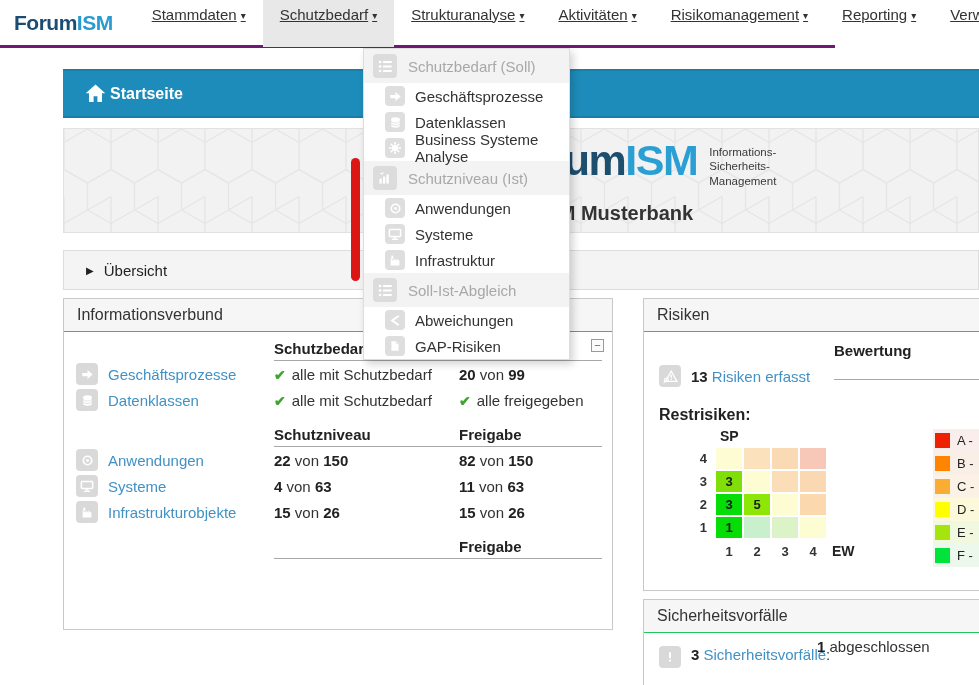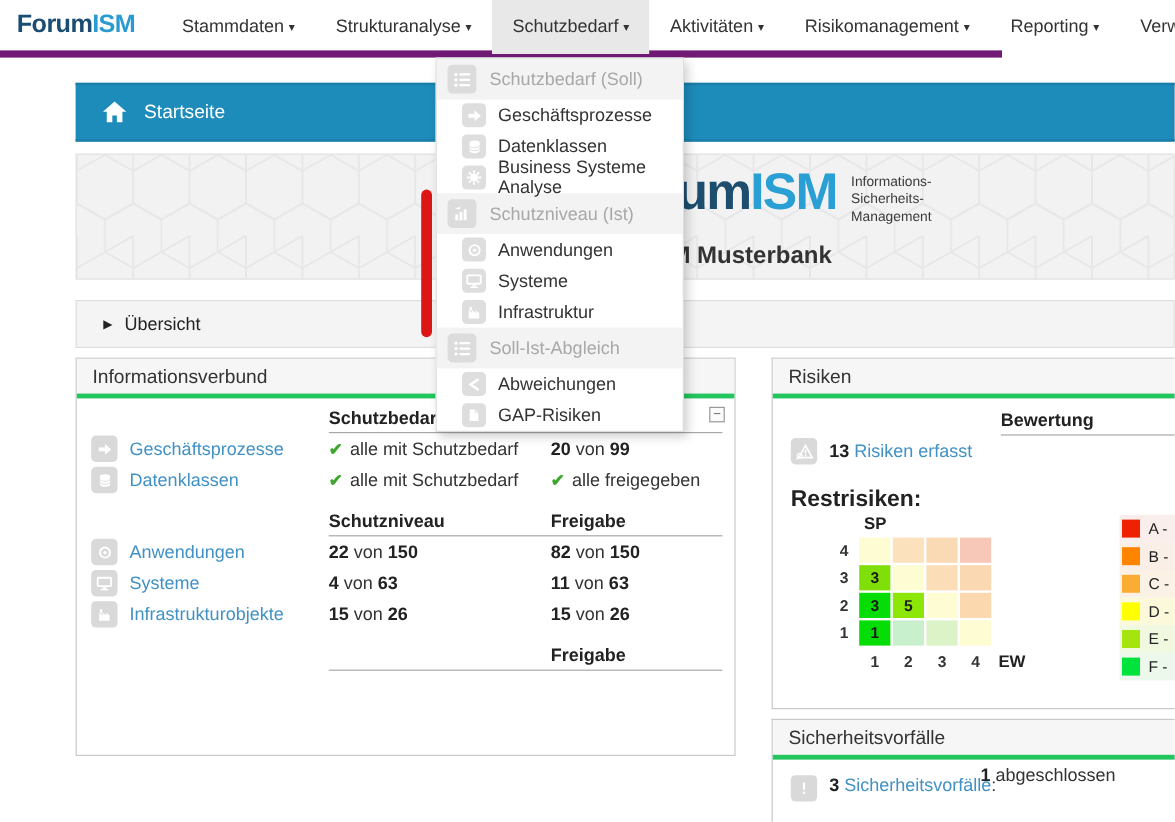--- a/index.html
+++ b/index.html
@@ -3,49 +3,49 @@
 <meta charset="utf-8">
 <style>
   * { margin:0; padding:0; box-sizing:border-box; }
   html,body { width:979px; height:685px; }
   body {
     position:relative; overflow:hidden; background:#fff;
     font-family:"Liberation Sans", sans-serif; color:#333;
   }
   
   .nav { position:absolute; left:0; top:0; width:835px; height:48px; background:#fff;
-         border-bottom:6px solid #701a75; display:flex; align-items:center; z-index:10; }
+         border-bottom:3px solid #701a75; display:flex; align-items:center; z-index:10; }
   .brand { margin-left:14px; margin-right:22px; font-size:21px; font-weight:bold; letter-spacing:-0.5px; }
   .brand .b1 { color:#1b4c72; } .brand .b2 { color:#2a9bd0; }
   .nav-items { display:flex; height:48px; }
-  .nav-item { padding:0 17px; height:48px; line-height:52px; font-size:15px; color:#333; cursor:pointer; white-space:nowrap; }
+  .nav-item { padding:0 17px; height:48px; line-height:32px; font-size:15px; color:#333; cursor:pointer; white-space:nowrap;text-decoration:underline; }
   .nav-item.active { background:#e9e8e8; }
   .caret { font-size:10px; color:#333; margin-left:4px; vertical-align:1px; }
   
   .crumb { position:absolute; left:63px; top:69px; width:916px; height:49px; background:#1e8cba;
            border-top:2px solid #1b7ea8; border-bottom:2px solid #1b7ea8; display:flex; align-items:center; z-index:1; }
   .crumb .home { margin-left:22px; display:flex; }
-  .crumb .label { color:#fff; font-size:16px; font-weight:normal; margin-left:14px; }
+  .crumb .label { color:#fff; font-size:16px; font-weight:bold; margin-left:4px; }
   
   .banner { position:absolute; left:63px; top:128px; width:916px; height:105px; background:#f3f2f3;
             border:1px solid #e3e2e3; overflow:hidden; z-index:1; }
   .banner svg.hexbg { position:absolute; left:0; top:0; }
   .logo-row { position:absolute; left:435px; top:10px; display:flex; }
   .logo-big { font-size:43px; font-weight:bold; letter-spacing:-1.5px; line-height:1; }
   .logo-big .b1 { color:#1d4e6e; } .logo-big .b2 { color:#2a9fd4; }
   .logo-sub { margin-left:12px; margin-top:6px; font-size:11.5px; line-height:1.25; color:#3a3a3a; }
   .client { position:absolute; left:438px; top:73px; font-size:20px; font-weight:600; color:#333; }
   
   .overview { position:absolute; left:63px; top:250px; width:916px; height:40px; background:#f4f4f4;
               border:1px solid #ddd; display:flex; align-items:center; z-index:1; cursor:pointer; }
   .overview .tri { margin-left:22px; font-size:10px; color:#222; }
   .overview .lbl { margin-left:10px; font-size:15px; color:#222; }
   
   .panel { position:absolute; background:#fff; border:1px solid #c9c9c9; z-index:1; }
-  .panel-h { height:33px; background:#f6f6f6; border-bottom:4px solid #22c55e; line-height:32px;
+  .panel-h { height:33px; background:#f6f6f6; border-bottom:1px solid #22c55e; line-height:32px;
              padding-left:13px; font-size:16px; color:#333; }
   .panel-b { position:relative; }
   #panel-info { left:63px; top:298px; width:550px; height:332px; }
   #panel-risk { left:643px; top:298px; width:336px; height:293px; border-right:none; }
   #panel-incident { left:643px; top:599px; width:336px; height:90px; border-right:none; }
   .minbox { position:absolute; right:8px; top:7px; width:13px; height:13px; border:1px solid #999;
             background:#fbfbfb; color:#666; font-size:11px; line-height:10px; text-align:center; cursor:pointer; }
   
   .iv-body { padding:8px 10px 0 12px; }
   .iv-sec { margin-bottom:13px; }
@@ -67,24 +67,24 @@
   
   .dropdown { position:absolute; left:363px; top:48px; width:207px; background:#fff;
               border:1px solid #ddd; box-shadow:3px 4px 8px rgba(0,0,0,.18); z-index:50; }
   .dd-h { height:34px; background:#f3f3f3; display:flex; align-items:center; padding-left:9px;
           color:#a8a8a8; font-size:15px;text-align:right; }
   .dd-i { height:26px; display:flex; align-items:center; padding-left:21px; font-size:15px; color:#333; cursor:pointer; }
   .redbar { position:absolute; left:351px; top:158px; width:9px; height:123px; background:#dc1515;
             border-radius:5px; z-index:60; }
   
   .bew { position:absolute; left:190px; right:0; top:10px; font-size:15px; font-weight:bold; color:#222;
-         border-bottom:1px solid #a8a8a8; padding-bottom:3px; }
+         border-bottom:1px solid #a8a8a8; padding-bottom:20px; }
   .riskrow { position:absolute; left:15px; top:33px; display:flex; align-items:center; }
   .riskrow .txt { font-size:15px; }
-  .restr { position:absolute; left:15px; top:74px; font-size:19px; font-weight:bold; color:#222; }
+  .restr { position:absolute; left:15px; top:74px; font-size:16px; font-weight:bold; color:#222; }
   .matrix { position:absolute; left:50px; top:96px; }
   .m-sp { font-size:14px; font-weight:bold; color:#222; margin-left:26px; margin-bottom:4px; }
   .m-grid { display:grid; grid-template-columns:20px repeat(4,26px) 30px; gap:2px; align-items:center; }
   .m-rl { font-size:13px; font-weight:bold; color:#333; text-align:right; padding-right:7px; }
   .m-cell { width:26px; height:21px; display:flex; align-items:center; justify-content:center;
             font-size:13px; font-weight:bold; color:#1c1c1c; }
   .m-cl { font-size:13px; font-weight:bold; color:#333; text-align:center; margin-top:3px; }
   .m-ew { font-size:14px; font-weight:bold; color:#222; margin-top:3px; padding-left:4px; }
   .legend { position:absolute; left:289px; top:97px; width:60px; }
   .lg-row { display:flex; align-items:center; height:23px; padding-left:2px; }
@@ -98,22 +98,22 @@
 </style>
 </head>
 <body>
 
 <div class="nav">
   <div class="brand">
     <span class="b1">Forum</span><span class="b2">ISM</span>
   </div>
   <div class="nav-items" id="nav-items">
       <div class="nav-item"><span>Stammdaten</span><span class="caret">▾</span></div>
+      <div class="nav-item active"><span>Schutzbedarf</span><span class="caret">▾</span></div>
       <div class="nav-item"><span>Strukturanalyse</span><span class="caret">▾</span></div>
-      <div class="nav-item active"><span>Schutzbedarf</span><span class="caret">▾</span></div>
       <div class="nav-item"><span>Aktivitäten</span><span class="caret">▾</span></div>
       <div class="nav-item"><span>Risikomanagement</span><span class="caret">▾</span></div>
       <div class="nav-item"><span>Reporting</span><span class="caret">▾</span></div>
       <div class="nav-item"><span>Verwaltung</span></div>
     </div>
 </div>
 
 <div class="crumb">
   <span class="home">
     <svg viewBox="0 0 20 20" width="21" height="21">

